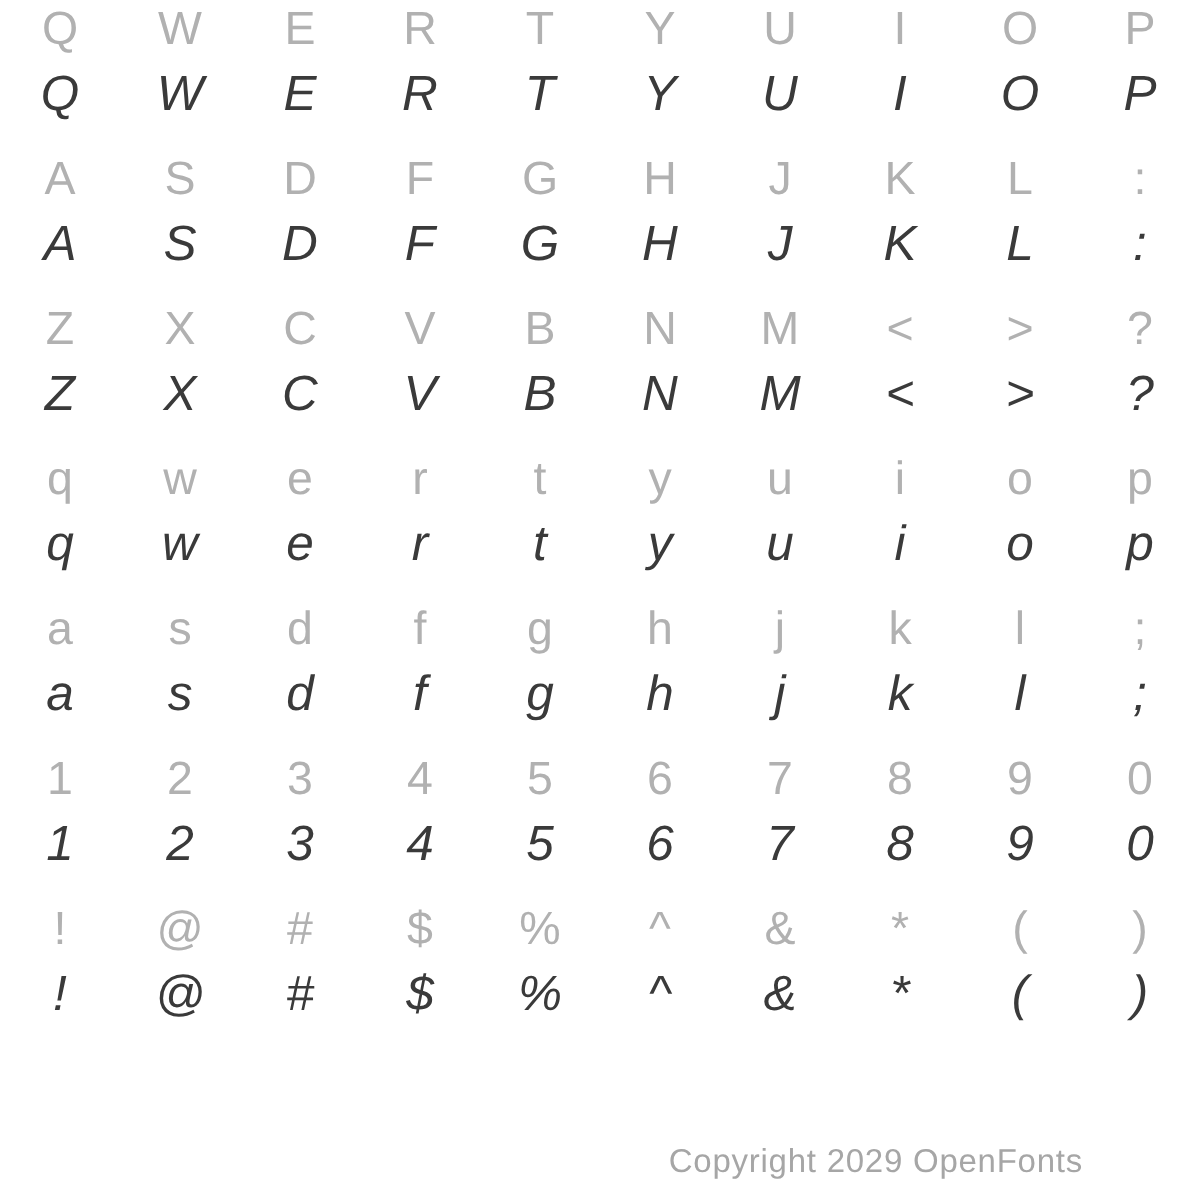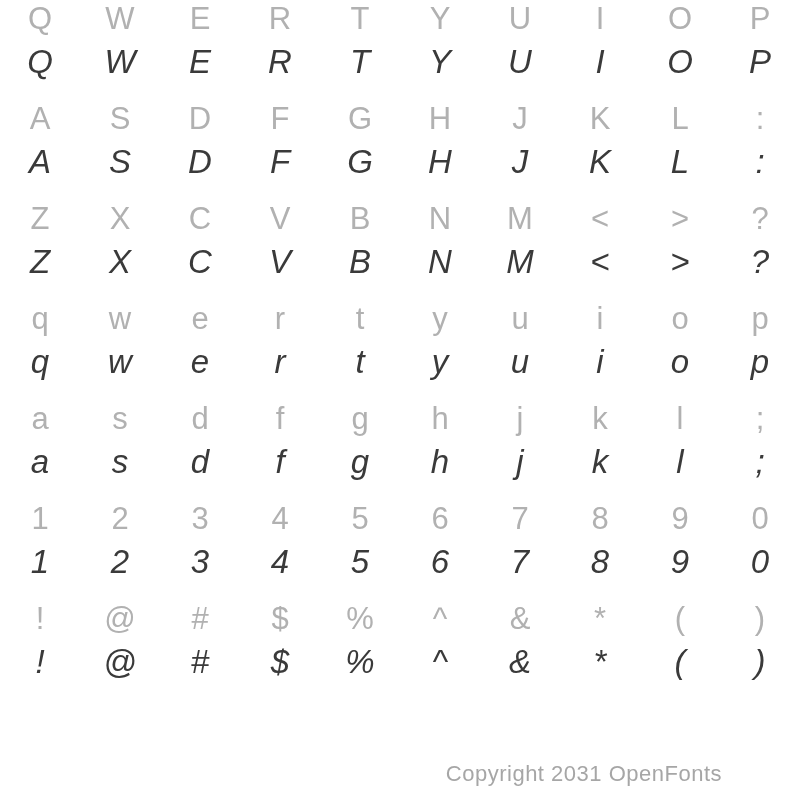--- a/index.html
+++ b/index.html
@@ -245,14 +245,14 @@
           <span class="cell" style="color: rgb(58, 58, 58);">$</span>
           <span class="cell" style="color: rgb(58, 58, 58);">%</span>
           <span class="cell" style="color: rgb(58, 58, 58);">^</span>
           <span class="cell" style="color: rgb(58, 58, 58);">&amp;</span>
           <span class="cell" style="color: rgb(58, 58, 58);">*</span>
           <span class="cell" style="color: rgb(58, 58, 58);">(</span>
           <span class="cell" style="color: rgb(58, 58, 58);">)</span>
         </div>
       </div>
     </div>
-  <div class="footer" style="color: rgb(166, 166, 166);">Copyright 2031 OpenFonts</div>
+  <div class="footer" style="color: rgb(166, 166, 166);">Copyright 2029 OpenFonts</div>
 </div>
 
 </body></html>

